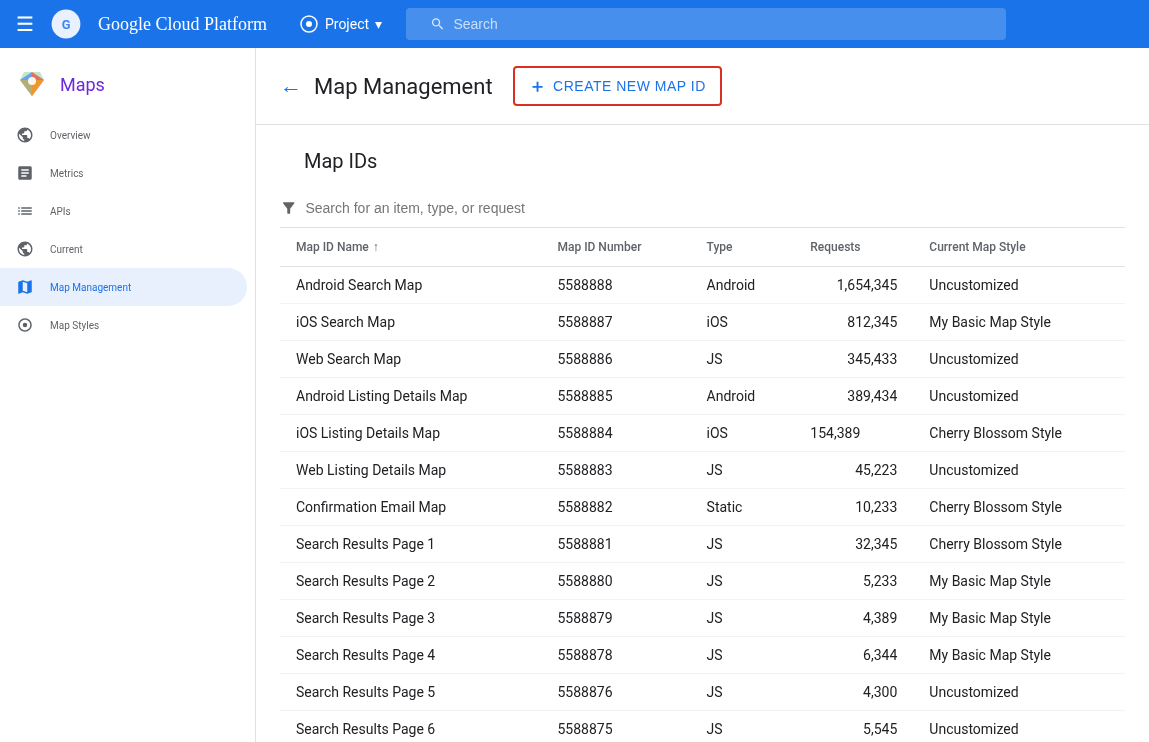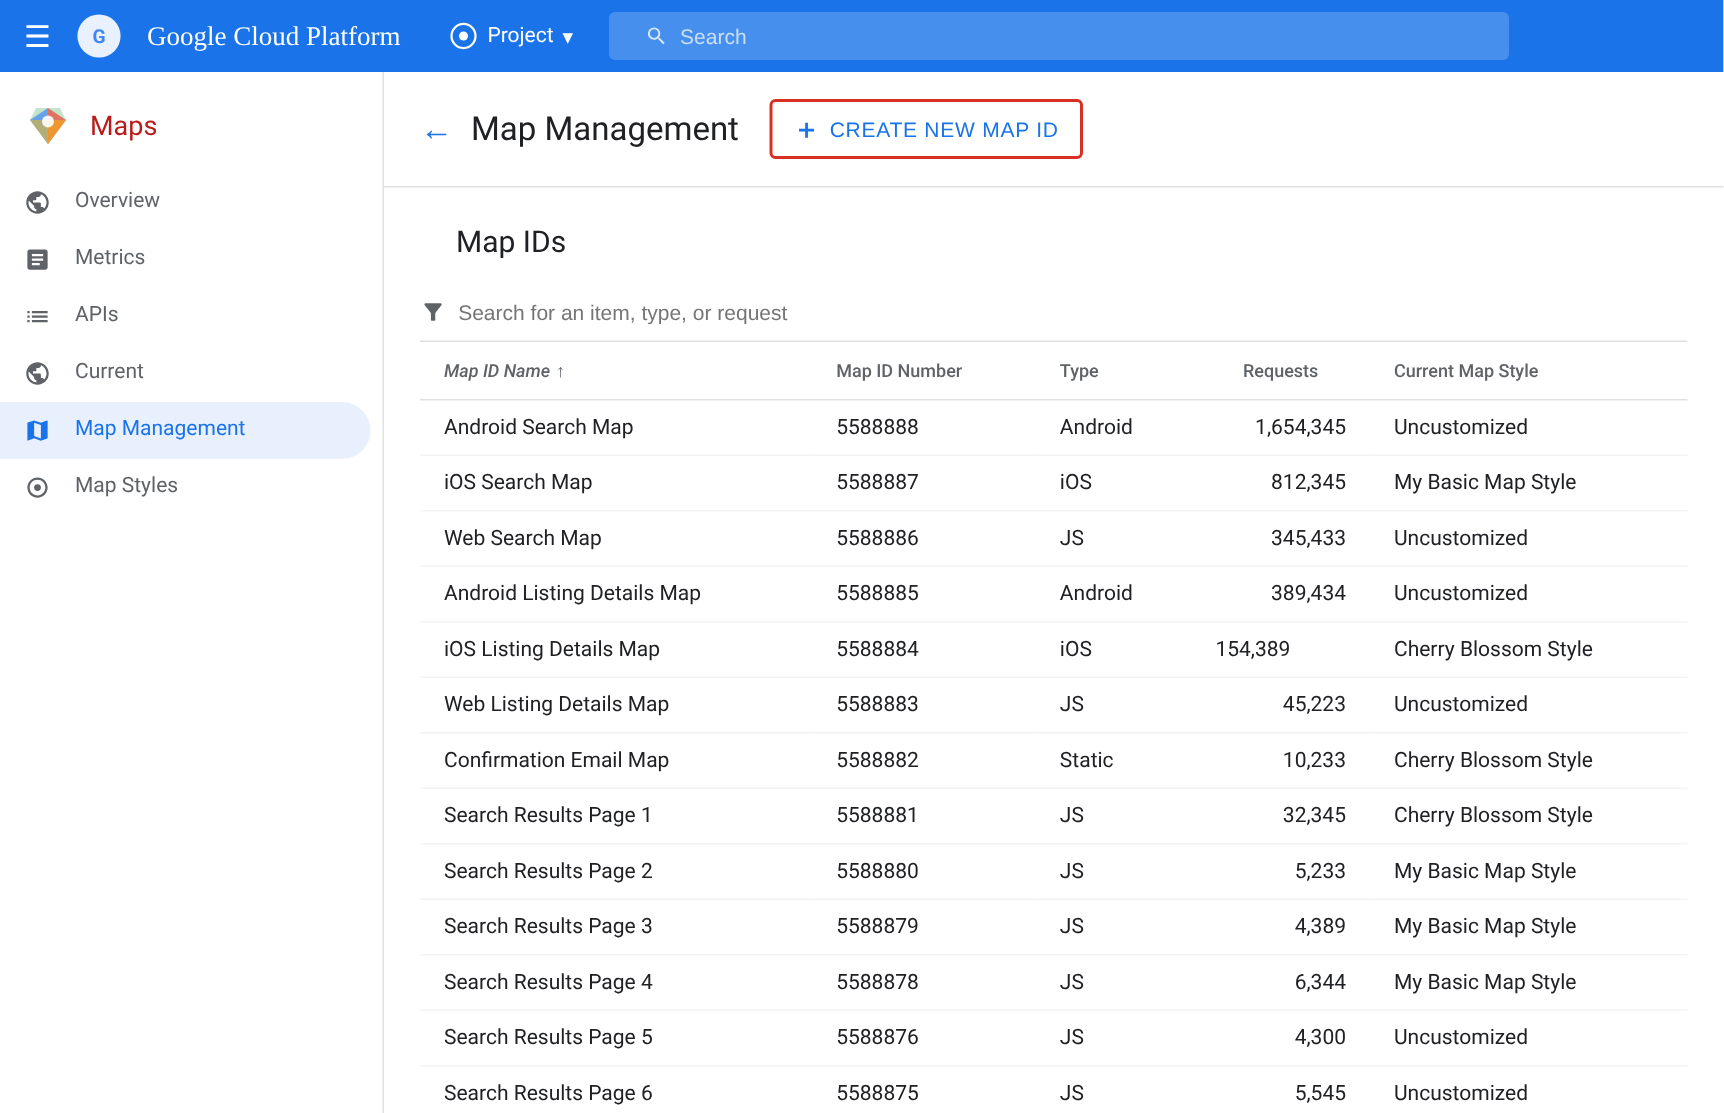--- a/index.html
+++ b/index.html
@@ -80,29 +80,30 @@
     }
     .sidebar-header {
       display: flex;
       align-items: center;
       gap: 12px;
       padding: 12px 16px 16px;
     }
     .sidebar-title {
       font-size: 18px;
       font-weight: 400;
-      color: #b91c1c;
+      color: #6d28d9;
     }
     .sidebar-item {
       display: flex;
+      align-items: center;
       gap: 16px;
       padding: 10px 16px;
       cursor: pointer;
       color: #5f6368;
-      font-size: 14px;
+      font-size: 10px;
       border-radius: 0 24px 24px 0;
       margin-right: 8px;
     }
     .sidebar-item.active {
       background: #e8f0fe;
       color: #1a73e8;
     }
 
     
     .main-content {
@@ -312,32 +313,32 @@
         <svg width="18" height="18" viewBox="0 0 24 24" fill="#5f6368">
           <path d="M4.25 5.61C6.27 8.2 10 13 10 13v6c0 .55.45 1 1 1h2c.55 0 1-.45 1-1v-6s3.72-4.8 5.74-7.39A.998.998 0 0 0 18.95 4H5.04a1 1 0 0 0-.79 1.61z"></path>
         </svg>
         <input type="text" style="border: none; outline: none; font-size: 14px; color: #3b82f6; width: 100%;" placeholder="Search for an item, type, or request">
       </div>
 
       <table class="data-table">
         <thead>
           <tr>
             <th>
-              <div style="display:flex;align-items:center;gap:4px;font-style:italic;">
+              <div style="display:flex;align-items:center;gap:4px;">
                 <span>Map ID Name</span>
                 <span style="color:#5f6368;font-size:12px;">↑</span>
               </div>
             </th>
             <th>
               <span>Map ID Number</span>
             </th>
             <th>
               <span>Type</span>
             </th>
-            <th style="text-align:center;">
+            <th style="text-align:left;">
               <span>Requests</span>
             </th>
             <th>
               <span>Current Map Style</span>
             </th>
           </tr>
         </thead>
         <tbody id="table-body">
         <tr>
       <td>Android Search Map</td>

